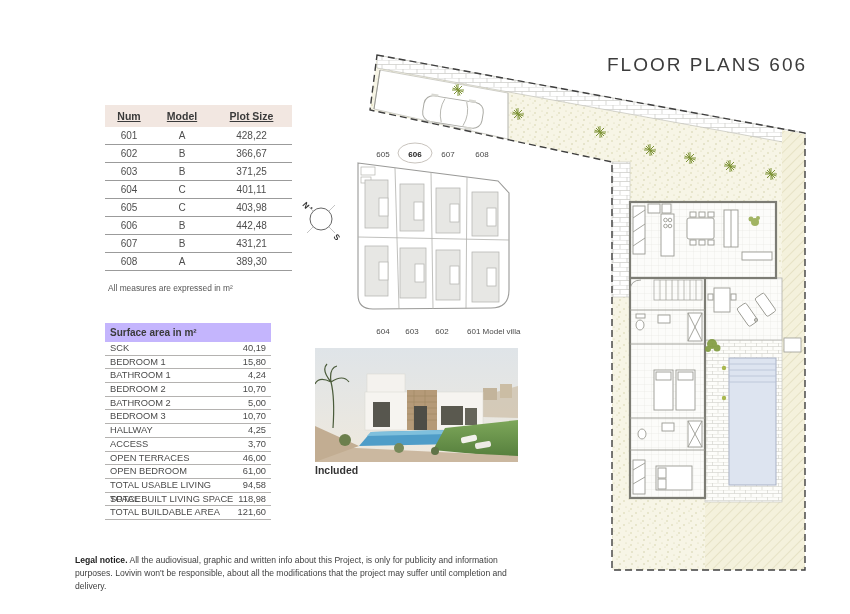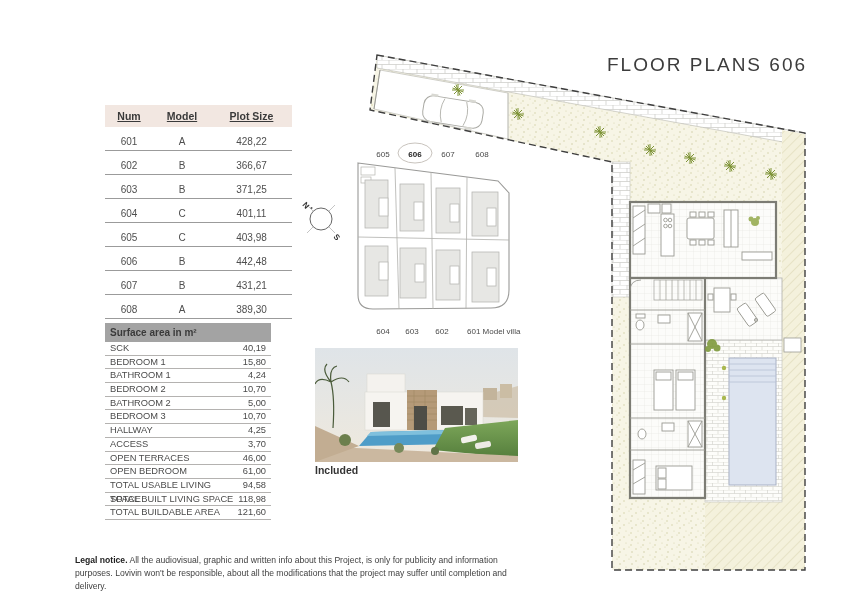--- a/index.html
+++ b/index.html
@@ -6,27 +6,27 @@
   html,body { width:850px; height:614px; background:#fff; overflow:hidden;
     font-family:"Liberation Sans", sans-serif; color:#3d3d3d; }
   .page { position:relative; width:850px; height:614px; background:#fff; }
 
   
   .plots-table { position:absolute; left:105px; top:105px; width:187px; }
   .pt-head { display:grid; grid-template-columns:48px 58px 81px; background:#f2e7e1;
     height:22px; line-height:22px; font-size:10.5px; font-weight:bold; color:#3a3a3a;text-decoration:underline; }
   .pt-head span { text-align:center; }
   .pt-row { display:grid; grid-template-columns:48px 58px 81px; height:18px; line-height:18px;
-    font-size:10px; color:#4e4e4e; border-bottom:1px solid #9b9b9b;margin-top:6px; }
+    font-size:10px; color:#4e4e4e; border-bottom:1px solid #9b9b9b; }
   .pt-row span { text-align:center; }
   .pt-note { margin-top:12px; font-size:8.4px; color:#555; padding-left:3px; }
 
   
   .surface-table { position:absolute; left:105px; top:323px; width:166px; }
-  .st-head { background:#a3a3a3; height:19px; line-height:19px; font-size:10px;
+  .st-head { background:#c4b5fd; height:19px; line-height:19px; font-size:10px;
     font-weight:bold; color:#3a3a3a; padding-left:5px; }
   .st-row { display:flex; justify-content:space-between; height:13.7px; line-height:13.7px;
     font-size:9.3px; color:#4a4a4a; border-bottom:1px solid #b4b2b0; padding:0 5px; }
 
   
   .legal { position:absolute; left:75px; top:554px; width:458px; font-size:8.6px;
     line-height:1.5; color:#3f3f3f; }
   .legal b { color:#222; }
 
   

